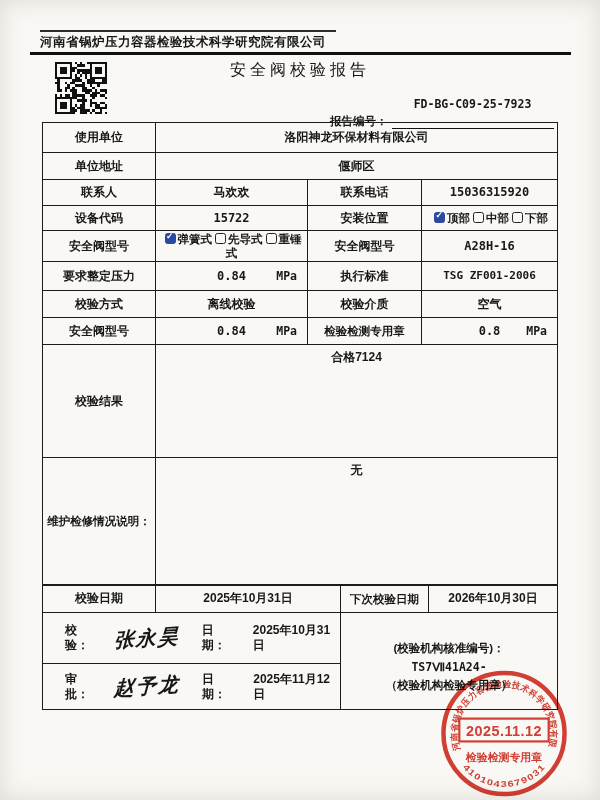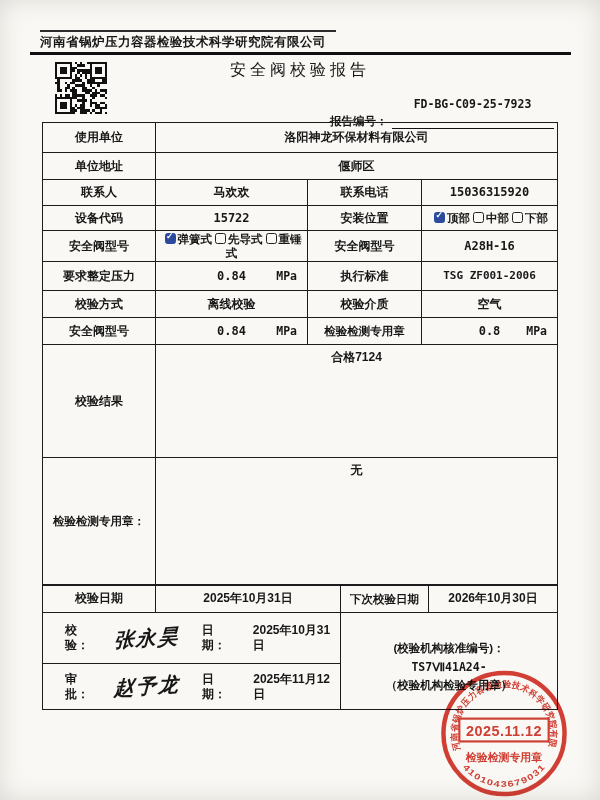--- a/index.html
+++ b/index.html
@@ -118,21 +118,21 @@
         <td>安全阀型号</td>
         <td class="pcell"><span class="num">0.84</span><span class="punit num">MPa</span></td>
         <td style="font-size:11.5px">检验检测专用章</td>
         <td class="pcell"><span class="num">0.8</span><span class="punit num">MPa</span></td>
       </tr>
       <tr style="height:113px">
         <td>校验结果</td>
         <td colspan="3" class="bigval">合格7124</td>
       </tr>
       <tr style="height:128px">
-        <td style="font-size:11.5px">检验检测专用章：</td>
+        <td style="font-size:11.5px">维护检修情况说明：</td>
         <td colspan="3" class="bigval">无</td>
       </tr>
     </tbody>
       </table>
 
     <table class="t2">
       <colgroup>
           <col style="width:113px">
           <col style="width:185px">
           <col style="width:88px">

